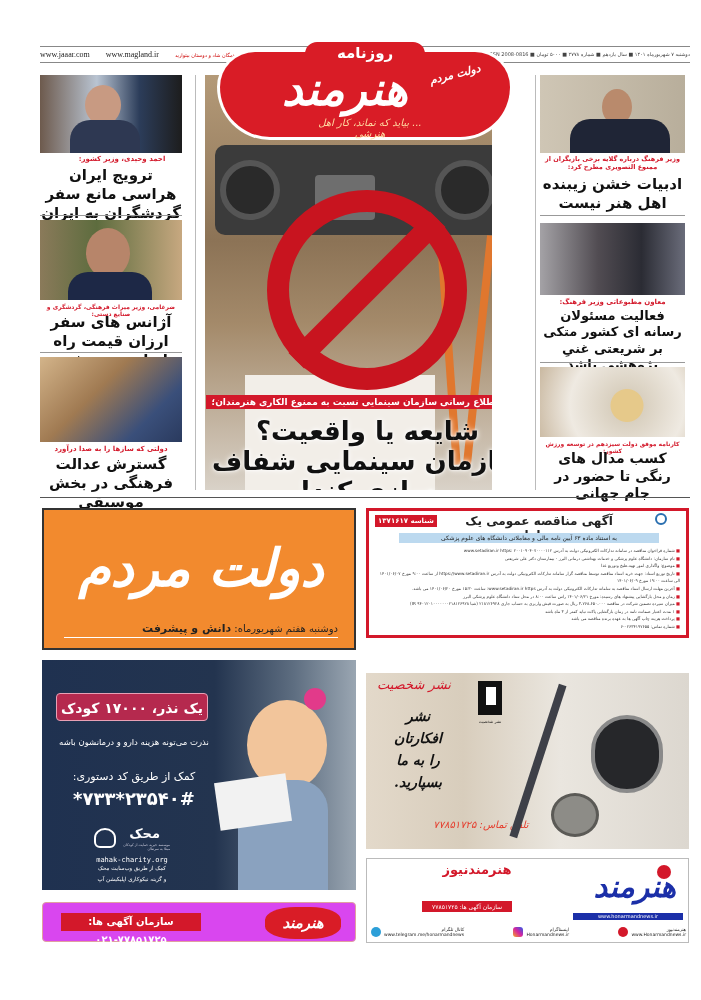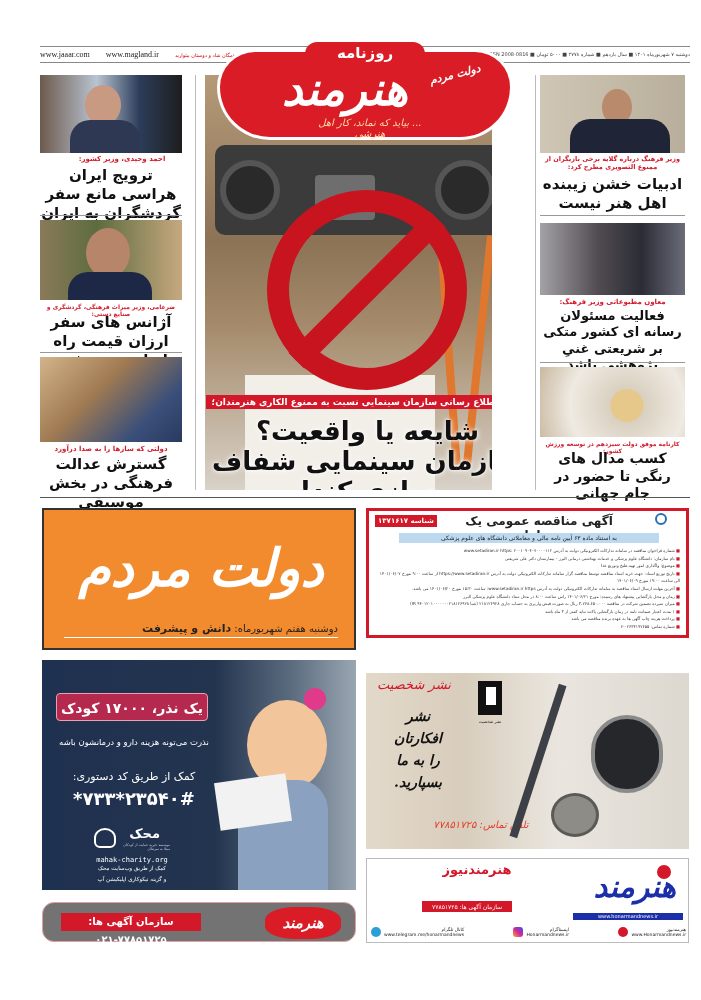--- a/index.html
+++ b/index.html
@@ -199,16 +199,16 @@
     <div style="display:flex;align-items:center;gap:3px">
       <span style="width:10px;height:10px;border-radius:50%;background:#d3182a;display:inline-block"></span>
       <span style="display:flex;flex-direction:column;direction:ltr">
           <span style="direction:rtl">هنرمندنیوز</span>
           <span>www.Honarmandnews.ir</span>
         </span>
     </div>
   </div>
 </div>
 
-<div class="abs" style="left:42px;top:902px;width:314px;height:40px;border:1px solid #e0a0a0;border-radius:12px;background:#737373">
+<div class="abs" style="left:42px;top:902px;width:314px;height:40px;border:1px solid #e0a0a0;border-radius:4px;background:#d946ef">
   <div class="abs rtl" style="left:18px;top:10px;width:140px;height:18px;background:#d3182a;color:#fff;font-size:10px;font-weight:bold;text-align:center;line-height:18px">سازمان آگهی ها: ۷۷۸۵۱۷۲۵-۰۲۱</div>
   <div class="abs" style="left:222px;top:4px;width:76px;height:32px;background:#d91c26;border-radius:40%;color:#fff;font-family:'DejaVu Serif',serif;font-style:italic;font-weight:bold;font-size:15px;text-align:center;line-height:32px;direction:rtl">هنرمند</div>
 </div>
 
 </body></html>

